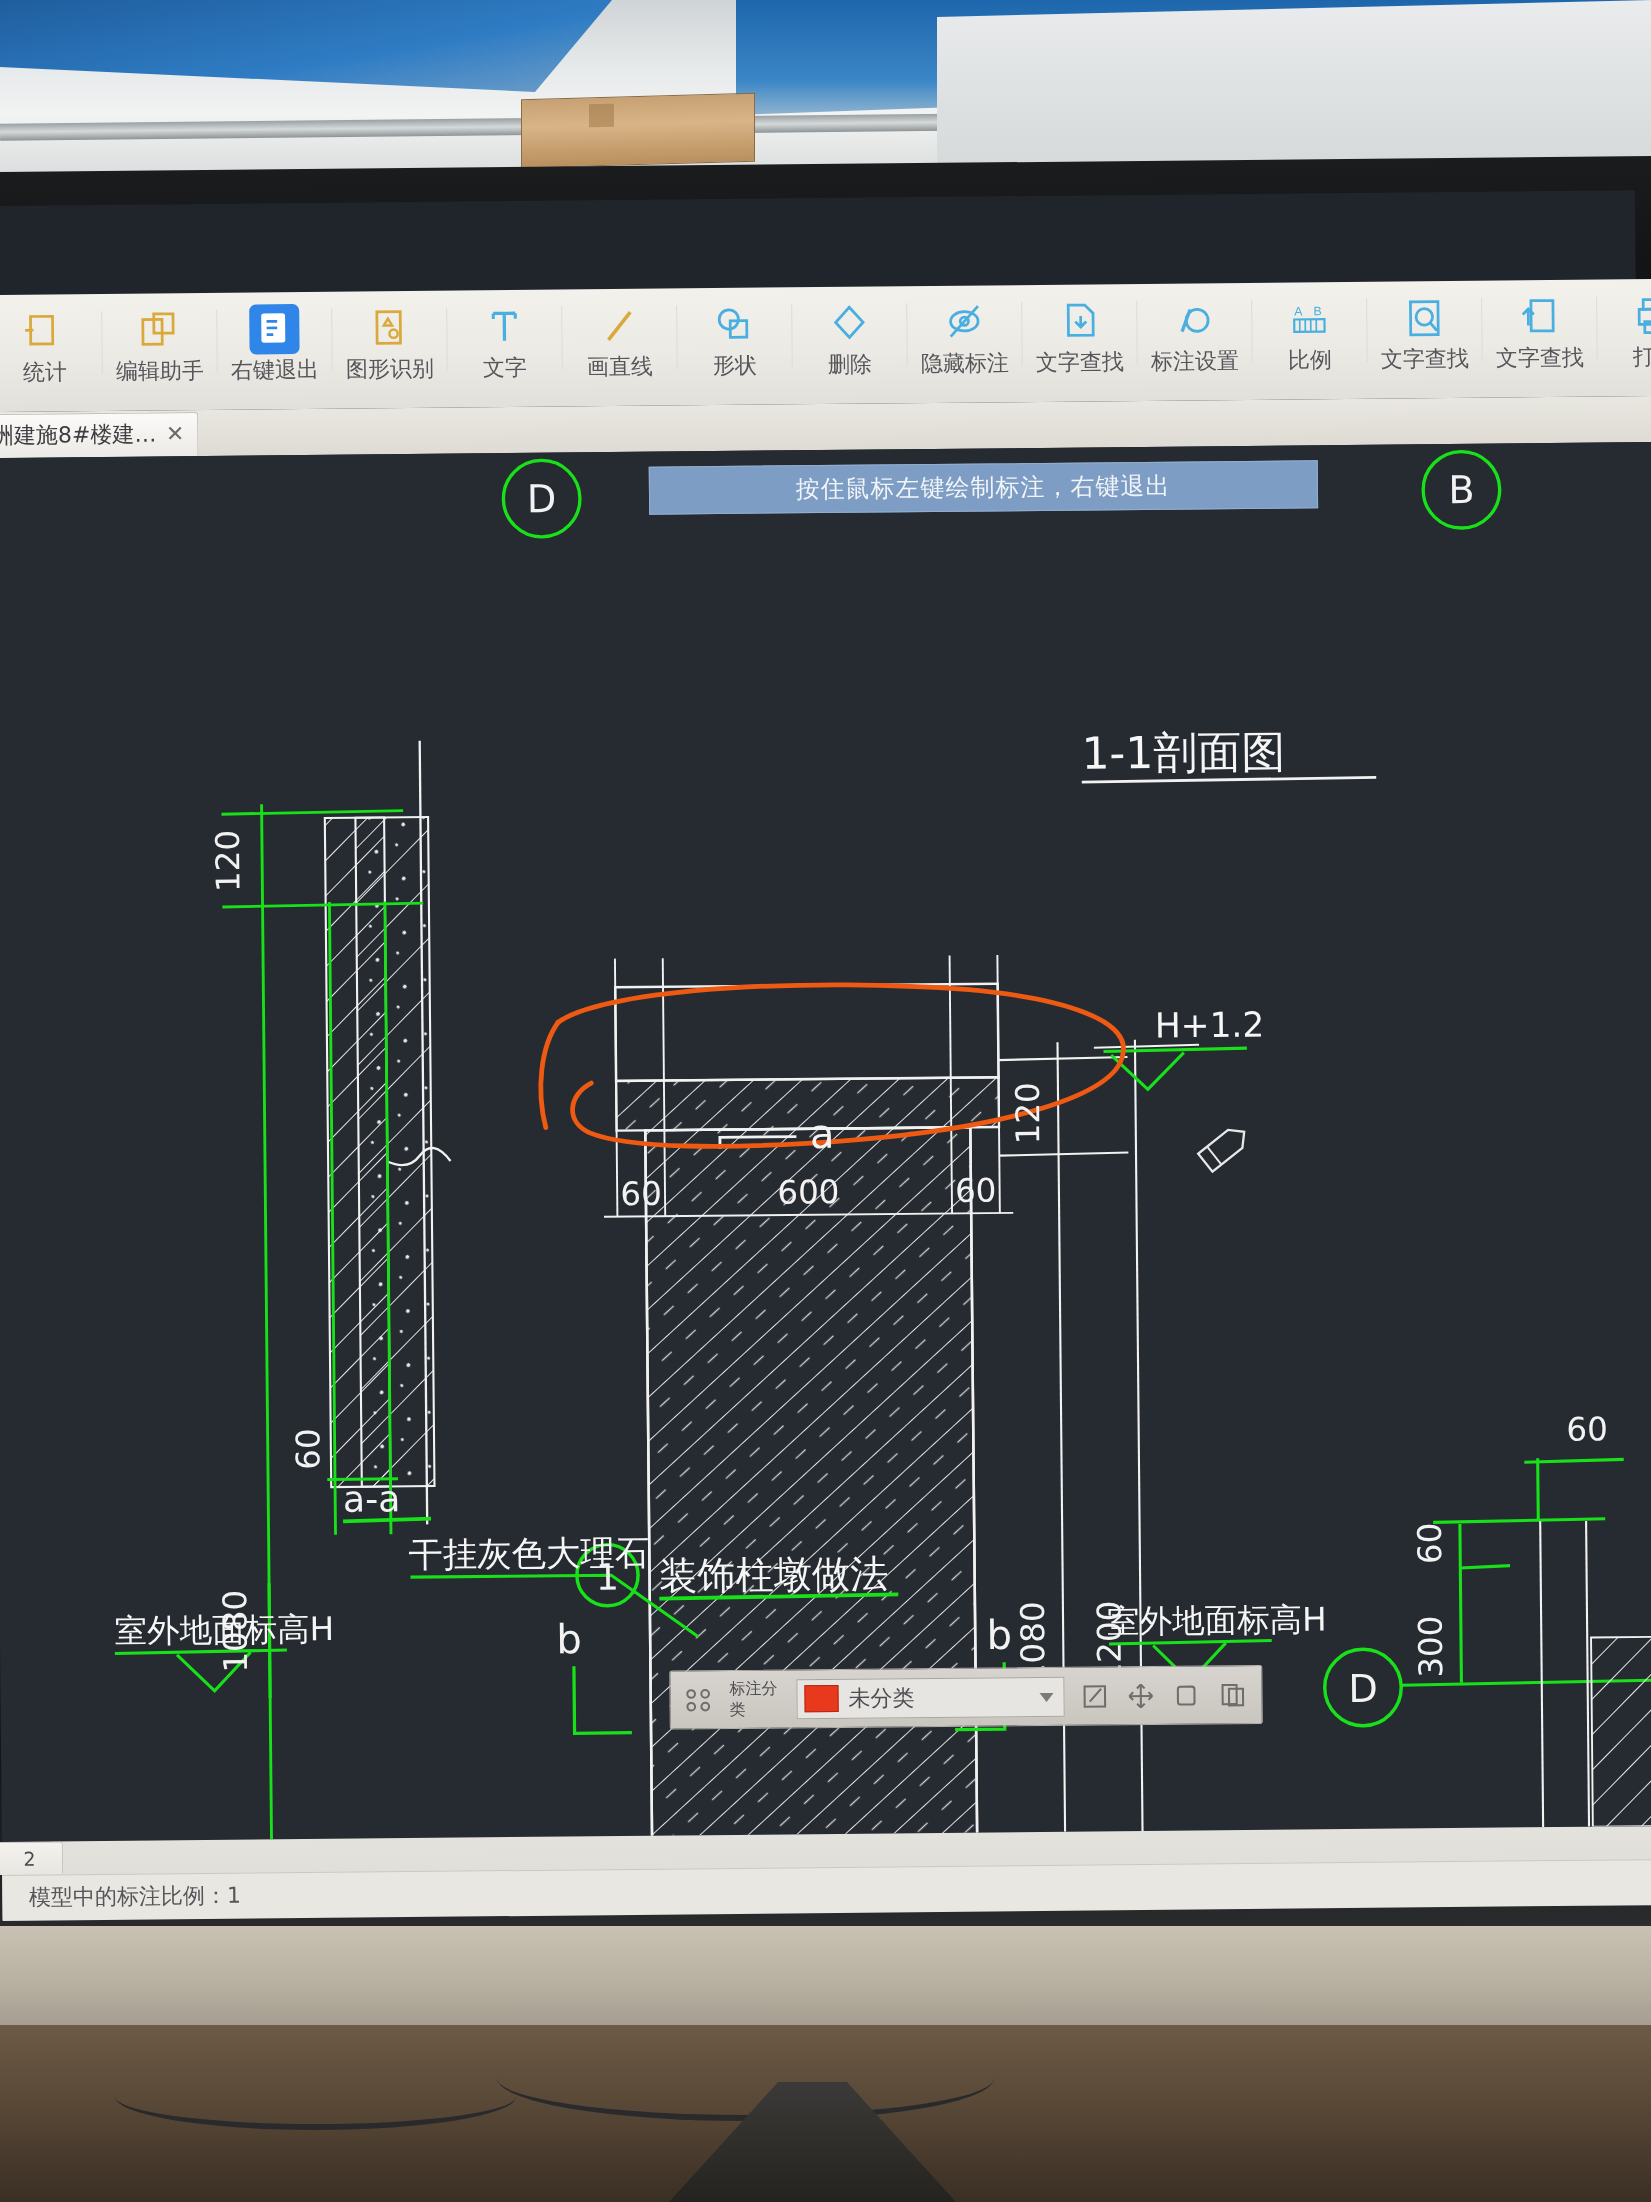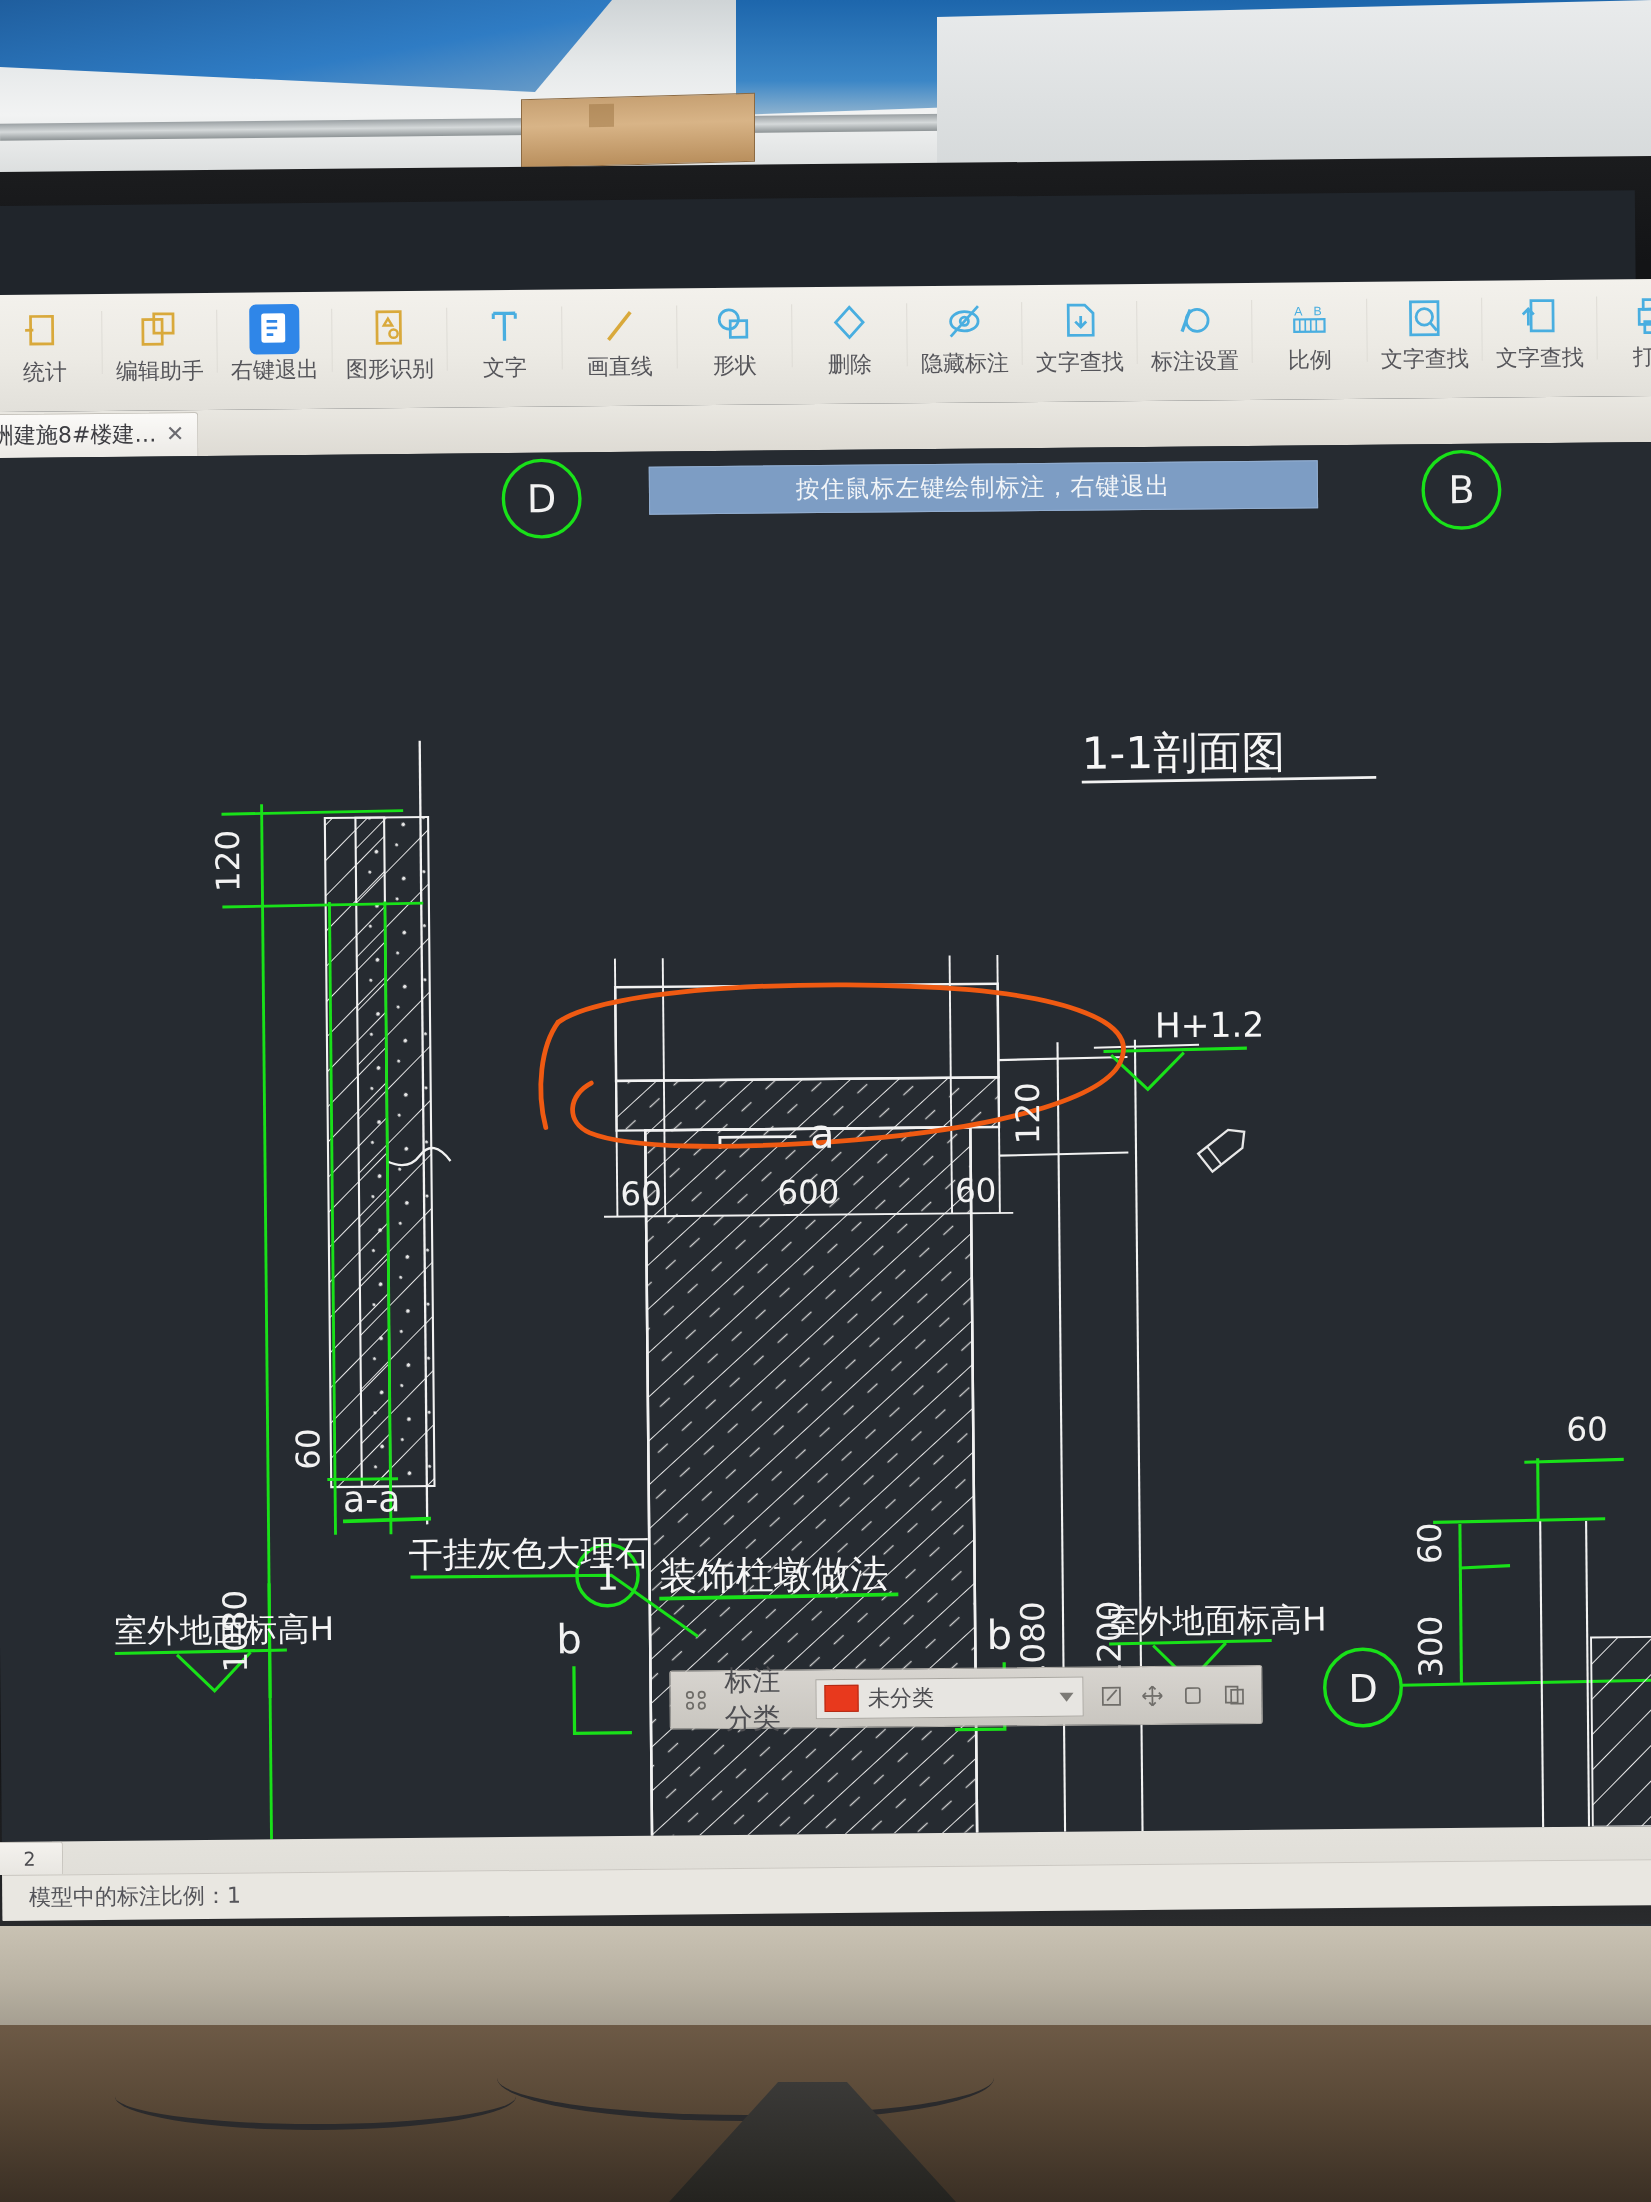--- a/index.html
+++ b/index.html
@@ -148,21 +148,21 @@
     letter-spacing:1px;
   }
 
   
   .annobar {
     position:absolute; left:669px; top:1219px; width:593px; height:59px;
     background:linear-gradient(180deg,#d7d4cf,#c9c6c0);
     border:1px solid #b3b0aa; border-radius:2.9px;
     display:flex; align-items:center; gap:15.3px; padding:0 13.4px;
   }
-  .annobar .lab { font-size:28px;color:#4e4e52;font-family:Liberation Serif, serif; }
+  .annobar .lab { font-size:16px;color:#4e4e52;font-family:Liberation Serif, serif; }
   .annobar .combo {
     flex:0 0 auto; width:268px; height:40px; background:#e7e5e1;
     border:1px solid #a9a6a0; display:flex; align-items:center; gap:9.6px; padding:0 7.6px;
     position:relative;
   }
   .annobar .sw { width:34px;height:27px;background:#e8391d;border:1px solid #b02a14; }
   .annobar .cv { font-size:22px;color:#4e4e52;font-family:Liberation Serif, serif; }
   .annobar .car {
     position:absolute; right:9.6px; top:15.3px;
     border-left:7.6px solid transparent;border-right:7.6px solid transparent;

